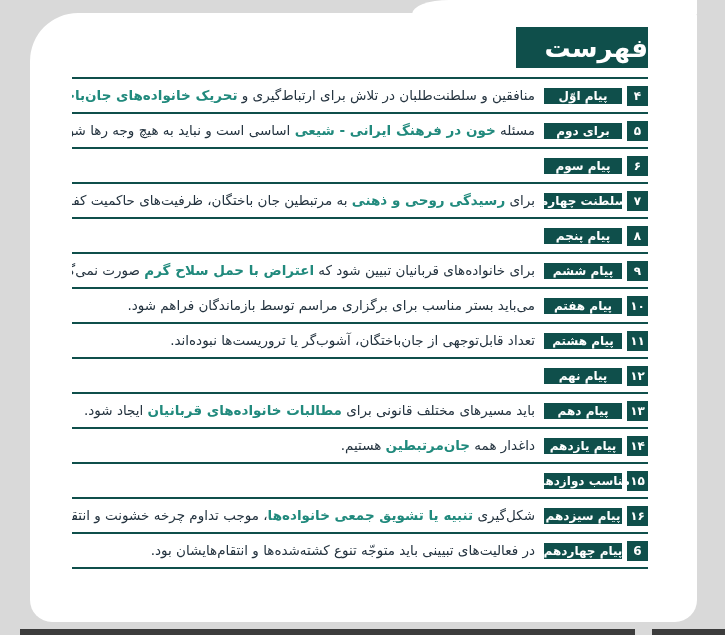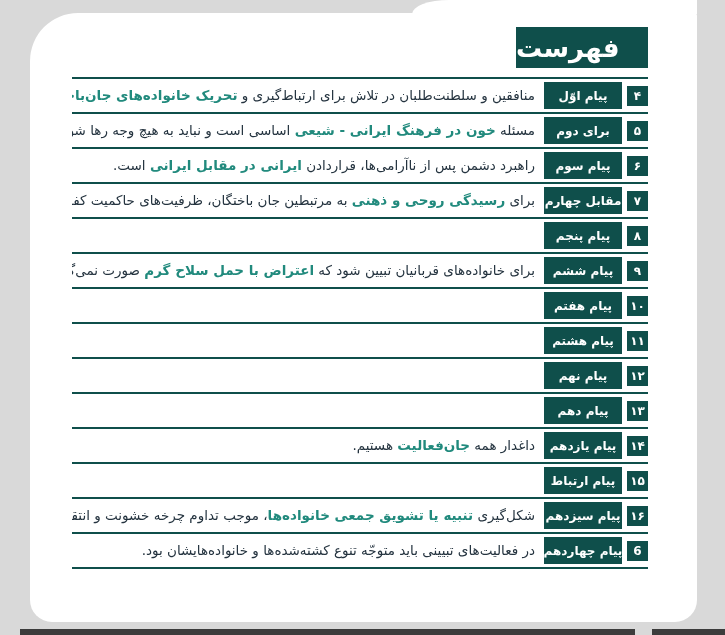--- a/index.html
+++ b/index.html
@@ -19,38 +19,38 @@
   
   .card{
     position:absolute;left:30px;top:13px;width:667px;height:609px;
     background:#ffffff;border-radius:48px 3px 22px 22px;
     direction:rtl;
   }
   .title-box{
     position:absolute;top:14px;left:49px; 
   }
   .title-box{left:auto;right:49px;width:132px;height:41px;background:#0f4f4b;
-    display:flex;align-items:center;justify-content:flex-end;}
+    display:flex;align-items:center;justify-content:flex-start;}
   .title-box span{color:#ffffff;font-size:26px;font-weight:bold;line-height:1;}
   .rows{
     position:absolute;top:64px;right:49px;left:42px;
     border-top:2px solid #0f4f4b;
   }
   .row{
     height:33px;display:flex;align-items:center;
     border-bottom:2px solid #0f4f4b;
     direction:rtl;
   }
   .num-badge{
     flex:0 0 auto;width:21px;height:20px;background:#0f4f4b;color:#fff;
     display:flex;align-items:center;justify-content:center;
     font-size:12px;font-weight:bold;margin-left:5px;
   }
   .label-box{
-    flex:0 0 auto;width:78px;height:27px;background:#0f4f4b;color:#fff;
+    flex:0 0 auto;width:78px;height:16px;background:#0f4f4b;color:#fff;
     display:flex;align-items:center;justify-content:center;
     font-size:12px;font-weight:bold;margin-left:9px;white-space:nowrap;
   }
   .row-text{
     flex:1 1 auto;font-size:13.5px;color:#24333f;white-space:nowrap;overflow:hidden;
     text-align:right;line-height:1.2;
   }
   .row-text .hl{color:#218a7d;font-weight:bold;}
   
   .bottom-bar-left{
@@ -79,79 +79,81 @@
 
   <div class="row">
     <div class="num-badge">۵</div>
     <div class="label-box">برای دوم</div>
     <div class="row-text"><span>مسئله </span><span class="hl">خون در فرهنگ ایرانی - شیعی</span><span> اساسی است و نباید به هیچ وجه رها شود.</span></div>
   </div>
 
   <div class="row">
     <div class="num-badge">۶</div>
     <div class="label-box">پیام سوم</div>
-    <div class="row-text"><span>راهبرد دشمن پس از ناآرامی‌ها، قراردادن </span><span class="hl">ایرانی در مقابل ایرانی</span><span> است.</span></div>
   </div>
 
   <div class="row">
     <div class="num-badge">۷</div>
-    <div class="label-box">مقابل چهارم</div>
+    <div class="label-box">سلطنت چهارم</div>
     <div class="row-text"><span>برای </span><span class="hl">رسیدگی روحی و ذهنی</span><span> به مرتبطین جان باختگان، ظرفیت‌های حاکمیت کفایت نمی‌کند.</span></div>
   </div>
 
   <div class="row">
     <div class="num-badge">۸</div>
     <div class="label-box">پیام پنجم</div>
   </div>
 
   <div class="row">
     <div class="num-badge">۹</div>
     <div class="label-box">پیام ششم</div>
     <div class="row-text"><span>برای خانواده‌های قربانیان تبیین شود که </span><span class="hl">اعتراض با حمل سلاح گرم</span><span> صورت نمی‌گیرد.</span></div>
   </div>
 
   <div class="row">
     <div class="num-badge">۱۰</div>
     <div class="label-box">پیام هفتم</div>
+    <div class="row-text"><span>می‌باید بستر مناسب برای برگزاری مراسم توسط بازماندگان فراهم شود.</span></div>
   </div>
 
   <div class="row">
     <div class="num-badge">۱۱</div>
     <div class="label-box">پیام هشتم</div>
+    <div class="row-text"><span>تعداد قابل‌توجهی از جان‌باختگان، آشوب‌گر یا تروریست‌ها نبوده‌اند.</span></div>
   </div>
 
   <div class="row">
     <div class="num-badge">۱۲</div>
     <div class="label-box">پیام نهم</div>
   </div>
 
   <div class="row">
     <div class="num-badge">۱۳</div>
     <div class="label-box">پیام دهم</div>
+    <div class="row-text"><span>باید مسیرهای مختلف قانونی برای </span><span class="hl">مطالبات خانواده‌های قربانیان</span><span> ایجاد شود.</span></div>
   </div>
 
   <div class="row">
     <div class="num-badge">۱۴</div>
     <div class="label-box">پیام یازدهم</div>
-    <div class="row-text"><span>داغدار همه </span><span class="hl">جان‌فعالیت</span><span> هستیم.</span></div>
+    <div class="row-text"><span>داغدار همه </span><span class="hl">جان‌مرتبطین</span><span> هستیم.</span></div>
   </div>
 
   <div class="row">
     <div class="num-badge">۱۵</div>
-    <div class="label-box">پیام ارتباط</div>
+    <div class="label-box">مناسب دوازدهم</div>
   </div>
 
   <div class="row">
     <div class="num-badge">۱۶</div>
     <div class="label-box">پیام سیزدهم</div>
     <div class="row-text"><span>شکل‌گیری </span><span class="hl">تنبیه یا تشویق جمعی خانواده‌ها</span><span>، موجب تداوم چرخه خشونت و انتقام خواهد شد.</span></div>
   </div>
 
   <div class="row">
     <div class="num-badge">6</div>
     <div class="label-box">پیام چهاردهم</div>
-    <div class="row-text"><span>در فعالیت‌های تبیینی باید متوجّه تنوع کشته‌شده‌ها و خانواده‌هایشان بود.</span></div>
+    <div class="row-text"><span>در فعالیت‌های تبیینی باید متوجّه تنوع کشته‌شده‌ها و انتقام‌هایشان بود.</span></div>
   </div>
 </div>
 </div>
 
 <div class="bottom-bar-left"></div>
 <div class="bottom-bar-right"></div>
 
 </body></html>

